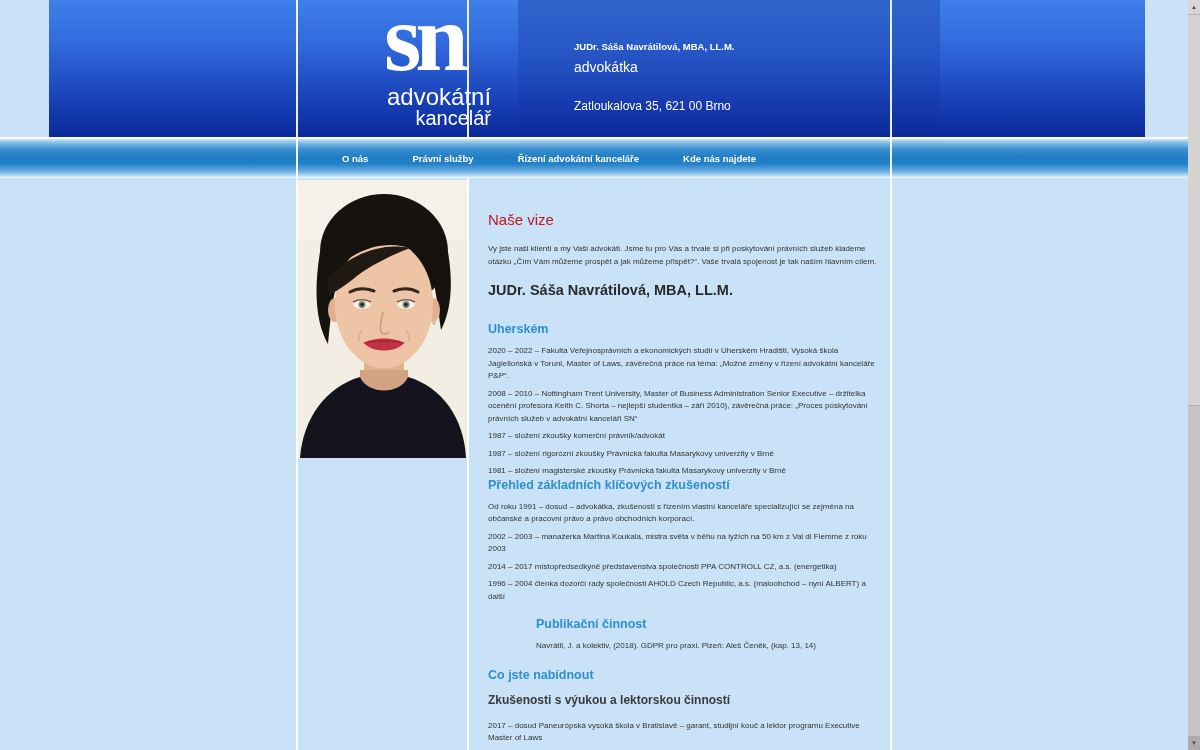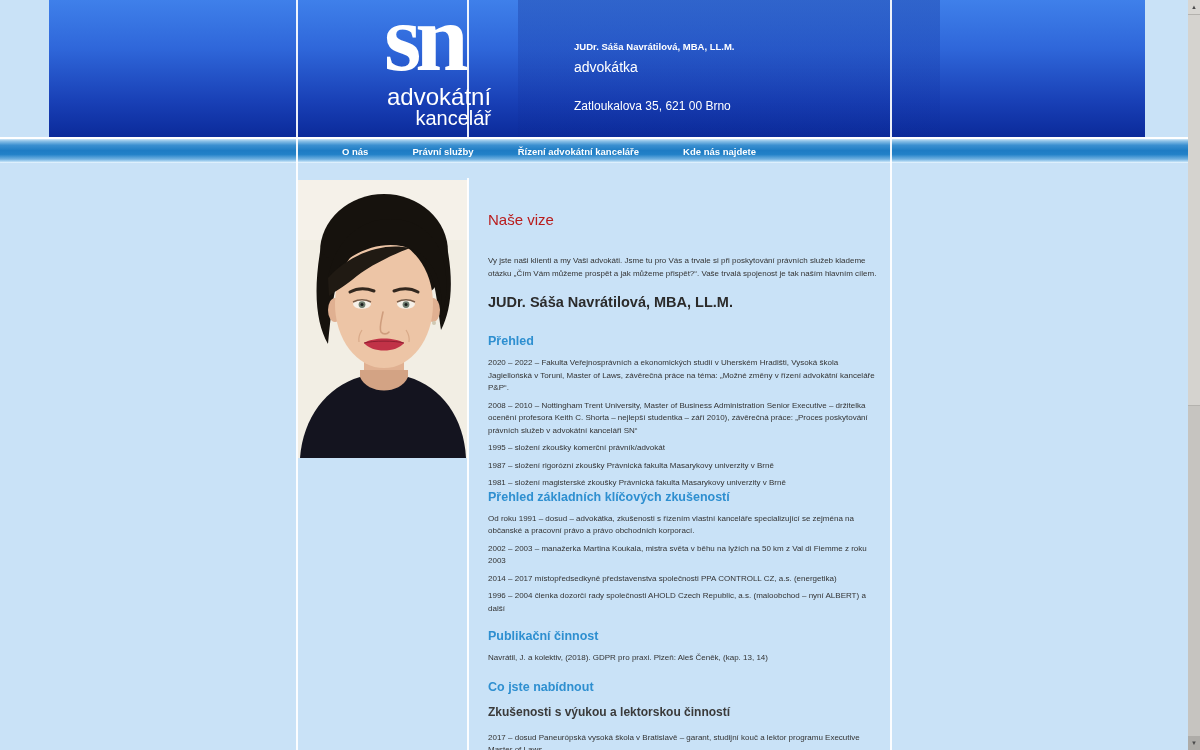--- a/index.html
+++ b/index.html
@@ -18,41 +18,41 @@
     font-weight:bold; font-size:96px; line-height:96px; letter-spacing:-6px; color:#fff; }
   .logo-l1 { position:absolute; left:0; top:66px; font-size:24px; line-height:21px; color:#fff; }
   .logo-l2 { position:absolute; right:0; top:88px; font-size:20px; line-height:21px; color:#fff; text-align:left; }
 
   .header-info { position:absolute; left:525px; top:41px; color:#fff; }
   .header-name { font-size:9.5px; font-weight:bold; line-height:12px; }
   .header-role { font-size:14px; line-height:12px; margin-top:8px; }
   .header-address { font-size:12px; line-height:12px; margin-top:27px; }
 
   
-  .main-nav { position:absolute; left:0; top:137px; width:1200px; height:26px;
+  .main-nav { position:absolute; left:0; top:137px; width:1200px; height:41px;
     border-top:2px solid #fff;
     background:linear-gradient(180deg,#cfe7f9 0%,#8fc3e8 8%,#3a8fd0 26%,#1e7cc4 48%,#2281c8 64%,#6fb0e0 84%,#cfe9fb 97%,#ffffff 100%); }
   .main-nav ul { list-style:none; display:flex; align-items:center; height:100%;
     padding-left:342px; }
   .main-nav li { color:#fff; font-size:9.5px; font-weight:bold; margin-right:44px; cursor:pointer; white-space:nowrap; }
 
   
   .photo-frame { position:absolute; left:298px; top:180px; width:170px; height:278px; }
 
   .content { position:absolute; left:488px; top:178px; width:392px; color:#333; }
   .content p { font-size:8px; line-height:12.5px; color:#333; }
   .vision-h { font-size:15px; line-height:17px; font-weight:normal; color:#b91c1c; margin-top:33px; }
-  .vision-p { margin-top:27px; }
+  .vision-p { margin-top:15px; }
   .person-h { font-size:14.5px; line-height:18px; font-weight:bold; color:#2b2b2b; margin-top:13px; }
   .sec h3 { font-size:12.5px; line-height:15px; font-weight:bold; color:#2e8fd0; }
   .sec p  { margin-top:5px; }
   .sec p:first-of-type { margin-top:8px; }
   .sec-0 { margin-top:23px; }
   .sec-1 { }
-  .sec-2 { margin-top:14px; }
+  .sec-2 { margin-top:14px;margin-left:48px; }
   .sec-3 { margin-top:15px; }
   .sec-3 h4 { margin-top:11px; font-size:12px; line-height:13px; font-weight:bold; color:#3a3a3a; }
   .sec-3 p:first-of-type { margin-top:13px; }
 
   
   .vline { position:absolute; top:0; width:2px; height:750px; background:#fff; opacity:.92; z-index:4; }
   .vl-left { left:296px; } .vl-right { left:890px; }
   .vseg { position:absolute; left:467px; width:2px; background:#fff; opacity:.92; z-index:4; }
   .vseg-top { top:0; height:137px; }
   .vseg-bottom { top:178px; height:572px; }
@@ -147,24 +147,24 @@
       <circle cx="136" cy="143" r="2" fill="#cfc7b2"></circle>
     </svg>
   </div>
 
   <div class="content">
     <h1 class="vision-h">Naše vize</h1>
     <p class="vision-p">Vy jste naši klienti a my Vaši advokáti. Jsme tu pro Vás a trvale si při poskytování právních služeb klademe otázku „Čím Vám můžeme prospět a jak můžeme přispět?“. Vaše trvalá spojenost je tak naším hlavním cílem.</p>
     <h2 class="person-h">JUDr. Sáša Navrátilová, MBA, LL.M.</h2>
 
     <section class="sec sec-0">
-      <h3>Přehled</h3>
+      <h3>Uherském</h3>
       <p>2020 – 2022 – Fakulta Veřejnosprávních a ekonomických studií v Uherském Hradišti, Vysoká škola Jagiellońská v Toruni, Master of Laws, závěrečná práce na téma: „Možné změny v řízení advokátní kanceláře P&amp;P“.</p>
       <p>2008 – 2010 – Nottingham Trent University, Master of Business Administration Senior Executive – držitelka ocenění profesora Keith C. Shorta – nejlepší studentka – září 2010), závěrečná práce: „Proces poskytování právních služeb v advokátní kanceláři SN“</p>
-      <p>1995 – složení zkoušky komerční právník/advokát</p>
+      <p>1987 – složení zkoušky komerční právník/advokát</p>
       <p>1987 – složení rigorózní zkoušky Právnická fakulta Masarykovy univerzity v Brně</p>
       <p>1981 – složení magisterské zkoušky Právnická fakulta Masarykovy univerzity v Brně</p>
     </section>
 
     <section class="sec sec-1">
       <h3>Přehled základních klíčových zkušeností</h3>
       <p>Od roku 1991 – dosud – advokátka, zkušenosti s řízením vlastní kanceláře specializující se zejména na občanské a pracovní právo a právo obchodních korporací.</p>
       <p>2002 – 2003 – manažerka Martina Koukala, mistra světa v běhu na lyžích na 50 km z Val di Fiemme z roku 2003</p>
       <p>2014 – 2017 místopředsedkyně představenstva společnosti PPA CONTROLL CZ, a.s. (energetika)</p>
       <p>1996 – 2004 členka dozorčí rady společnosti AHOLD Czech Republic, a.s. (maloobchod – nyní ALBERT) a další</p>

